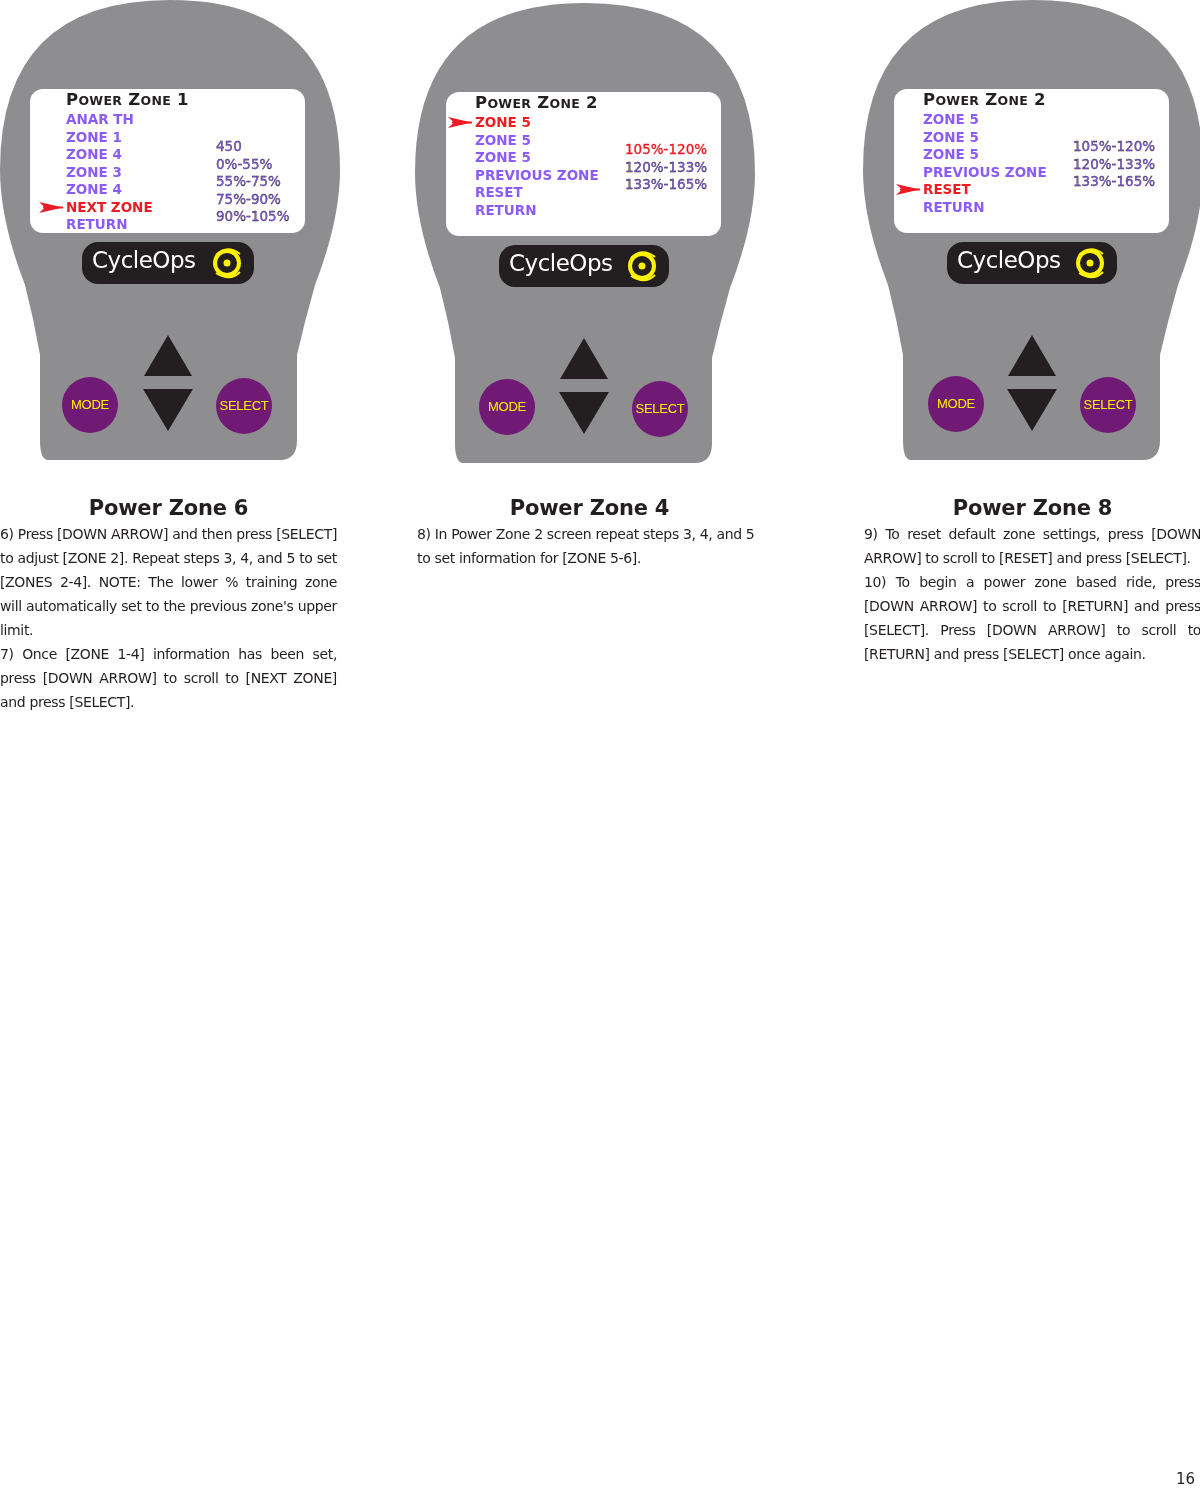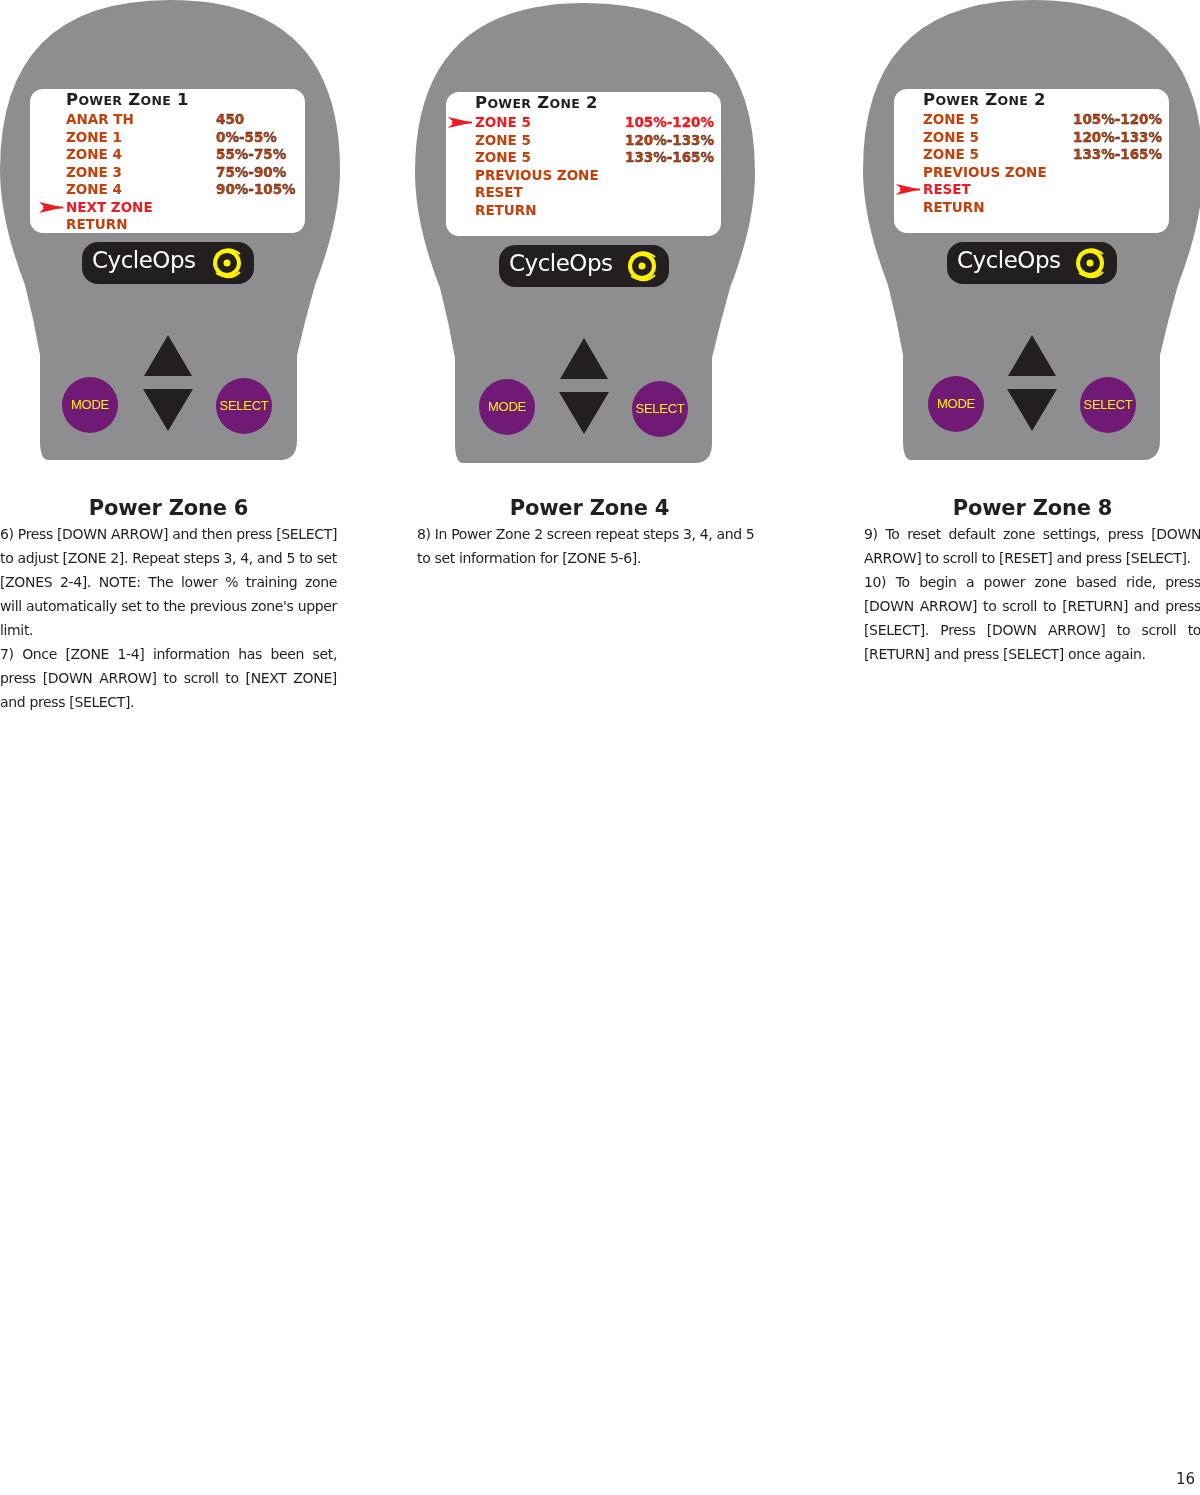--- a/index.html
+++ b/index.html
@@ -5,22 +5,22 @@
   html, body { margin:0; padding:0; background:#ffffff; }
   body { width:1200px; height:1495px; position:relative; overflow:hidden;
          font-family:"Liberation Sans", sans-serif; color:#231f20; }
   .device { position:absolute; width:340px; height:465px; }
   .device svg.body { position:absolute; left:0; top:0; }
   .screen { position:absolute; background:#ffffff; border-radius:13px; }
   .screen .title { position:absolute; font-family:"DejaVu Sans", sans-serif; font-weight:bold;
                    font-size:16.5px; letter-spacing:0.3px; color:#231f20; white-space:nowrap; }
   .screen .title .sc { font-size:12.5px;text-align:right; }
   .row { position:absolute; font-family:"DejaVu Sans", sans-serif; font-weight:bold; font-size:13.5px;
-         white-space:nowrap; color:#c2410c; line-height:17px; height:17px; }
-  .row .val { position:absolute; font-weight:bold; -webkit-text-stroke:0.35px #231f20; }
+         white-space:nowrap; color:#8b5cf6; line-height:17px; height:17px; }
+  .row .val { position:absolute; font-weight:normal;margin-top:27px; -webkit-text-stroke:0.35px #231f20; }
   .row.sel, .row.sel .val { color:#ed1c24; -webkit-text-stroke-color:#ed1c24; }
   .row .pointer { position:absolute; top:3px; width:32px; height:11px; }
   .logo { position:absolute; background:#231f20; border-radius:16px; }
   .logo .txt { position:absolute; left:10px; top:5px; color:#ffffff; font-family:"DejaVu Sans", sans-serif;
                font-size:23px; font-weight:normal; letter-spacing:-0.5px; }
   .logo svg { position:absolute; }
   .btn { position:absolute; width:56px; height:56px; border-radius:50%; background:#701a75;
          color:#fff200; font-family:"Liberation Sans", sans-serif; font-size:13px; text-align:center;
          line-height:56px; letter-spacing:-0.3px; }
   .tri { position:absolute; }

